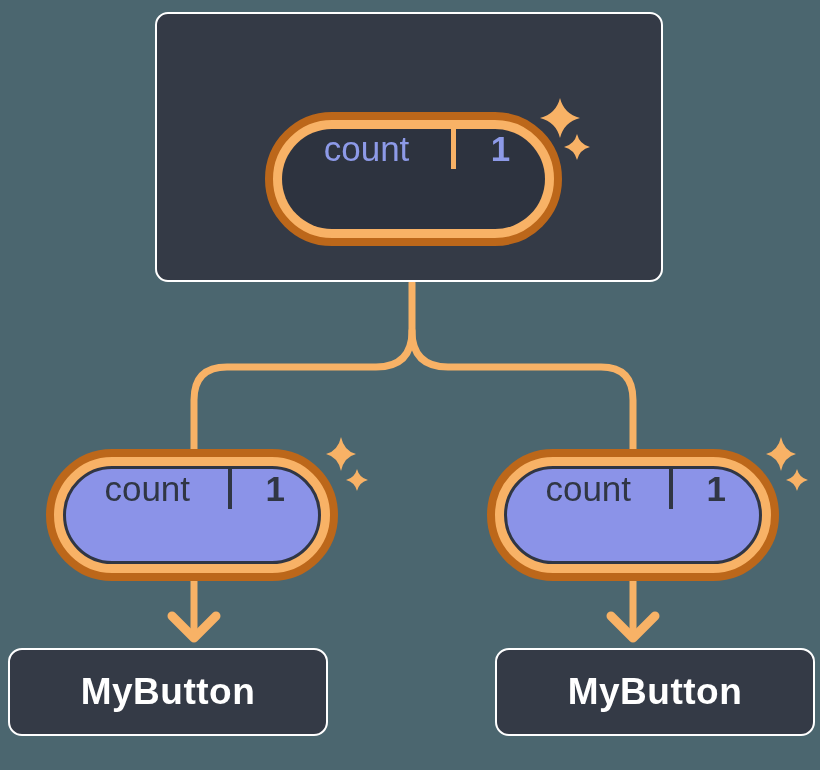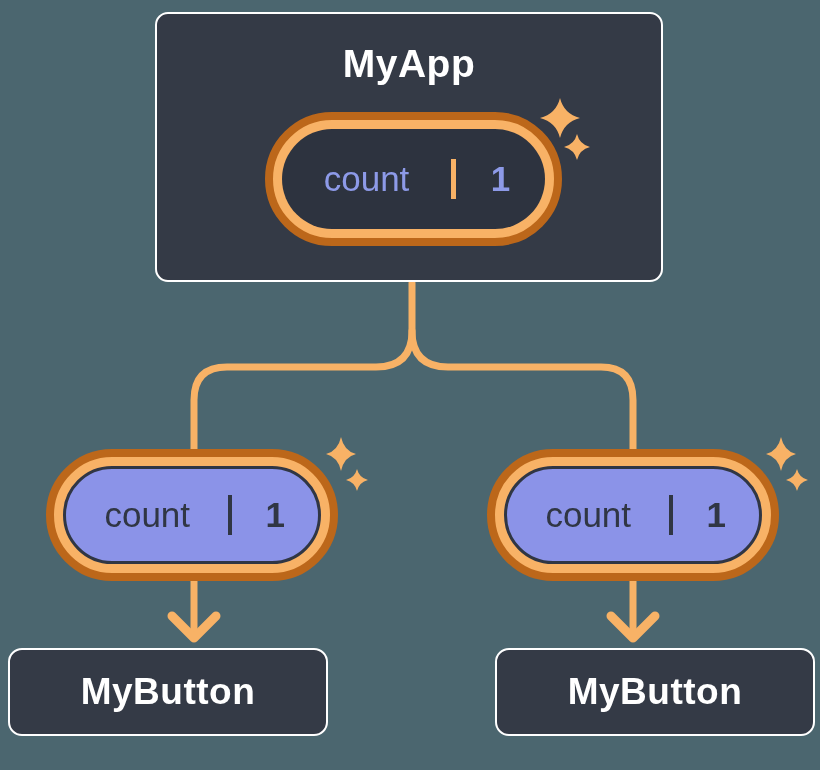--- a/index.html
+++ b/index.html
@@ -47,21 +47,21 @@
   .pill{
     position:absolute;border-radius:999px;
     border:8px solid var(--ring-dark);
     background:var(--ring-light);
     padding:9px;display:flex;z-index:2;
   }
   .pill-top{left:108px;top:98px;width:297px;height:134px;}
   .pill-left{left:46px;top:449px;width:292px;height:132px;}
   .pill-right{left:487px;top:449px;width:292px;height:132px;}
   .pill-core{
-    flex:1;border-radius:999px;display:flex;align-items:center;overflow:hidden;
+    flex:1;border-radius:999px;display:flex;align-items:flex-start;overflow:hidden;
   }
   .core-dark{background:var(--pill-fill-dark);}
   .core-purple{background:var(--pill-fill-purple);border:3px solid var(--text-dark);}
   .pill-cell{display:flex;align-items:center;justify-content:center;}
   .cell-name{flex:1.9;font-size:35px;}
   .cell-value{flex:1;font-size:35px;font-weight:700;}
   .core-dark .cell-name,.core-dark .cell-value{color:var(--text-periwinkle);}
   .core-dark .cell-value{border-left:5px solid var(--ring-light);}
   .core-purple .cell-name,.core-purple .cell-value{color:var(--text-dark);}
   .core-purple .cell-value{border-left:4px solid var(--text-dark);}
@@ -80,21 +80,20 @@
   <svg class="connectors" width="820" height="770" viewBox="0 0 820 770">
     <g fill="none" stroke="var(--connector)" stroke-linecap="round" stroke-linejoin="round">
       <path stroke-width="7" d="M 412 283 L 412 331 Q 412 367 376 367 L 227 367 Q 194 367 194 400 L 194 629"></path>
       <path stroke-width="7" d="M 412 331 Q 412 367 448 367 L 601 367 Q 633 367 633 400 L 633 629"></path>
       <path stroke-width="9" d="M 172 616 L 194 638 L 216 616"></path>
       <path stroke-width="9" d="M 611 616 L 633 638 L 655 616"></path>
     </g>
   </svg>
 
   <div class="card card-root">
-    <div class="card-title">MyApp</div>
     <div class="pill pill-top">
       <div class="pill-core core-dark">
         <div class="pill-cell cell-name">count</div>
         <div class="pill-cell cell-value">1</div>
       </div>
     </div>
   </div>
 
   <div class="pill pill-left">
     <div class="pill-core core-purple">

